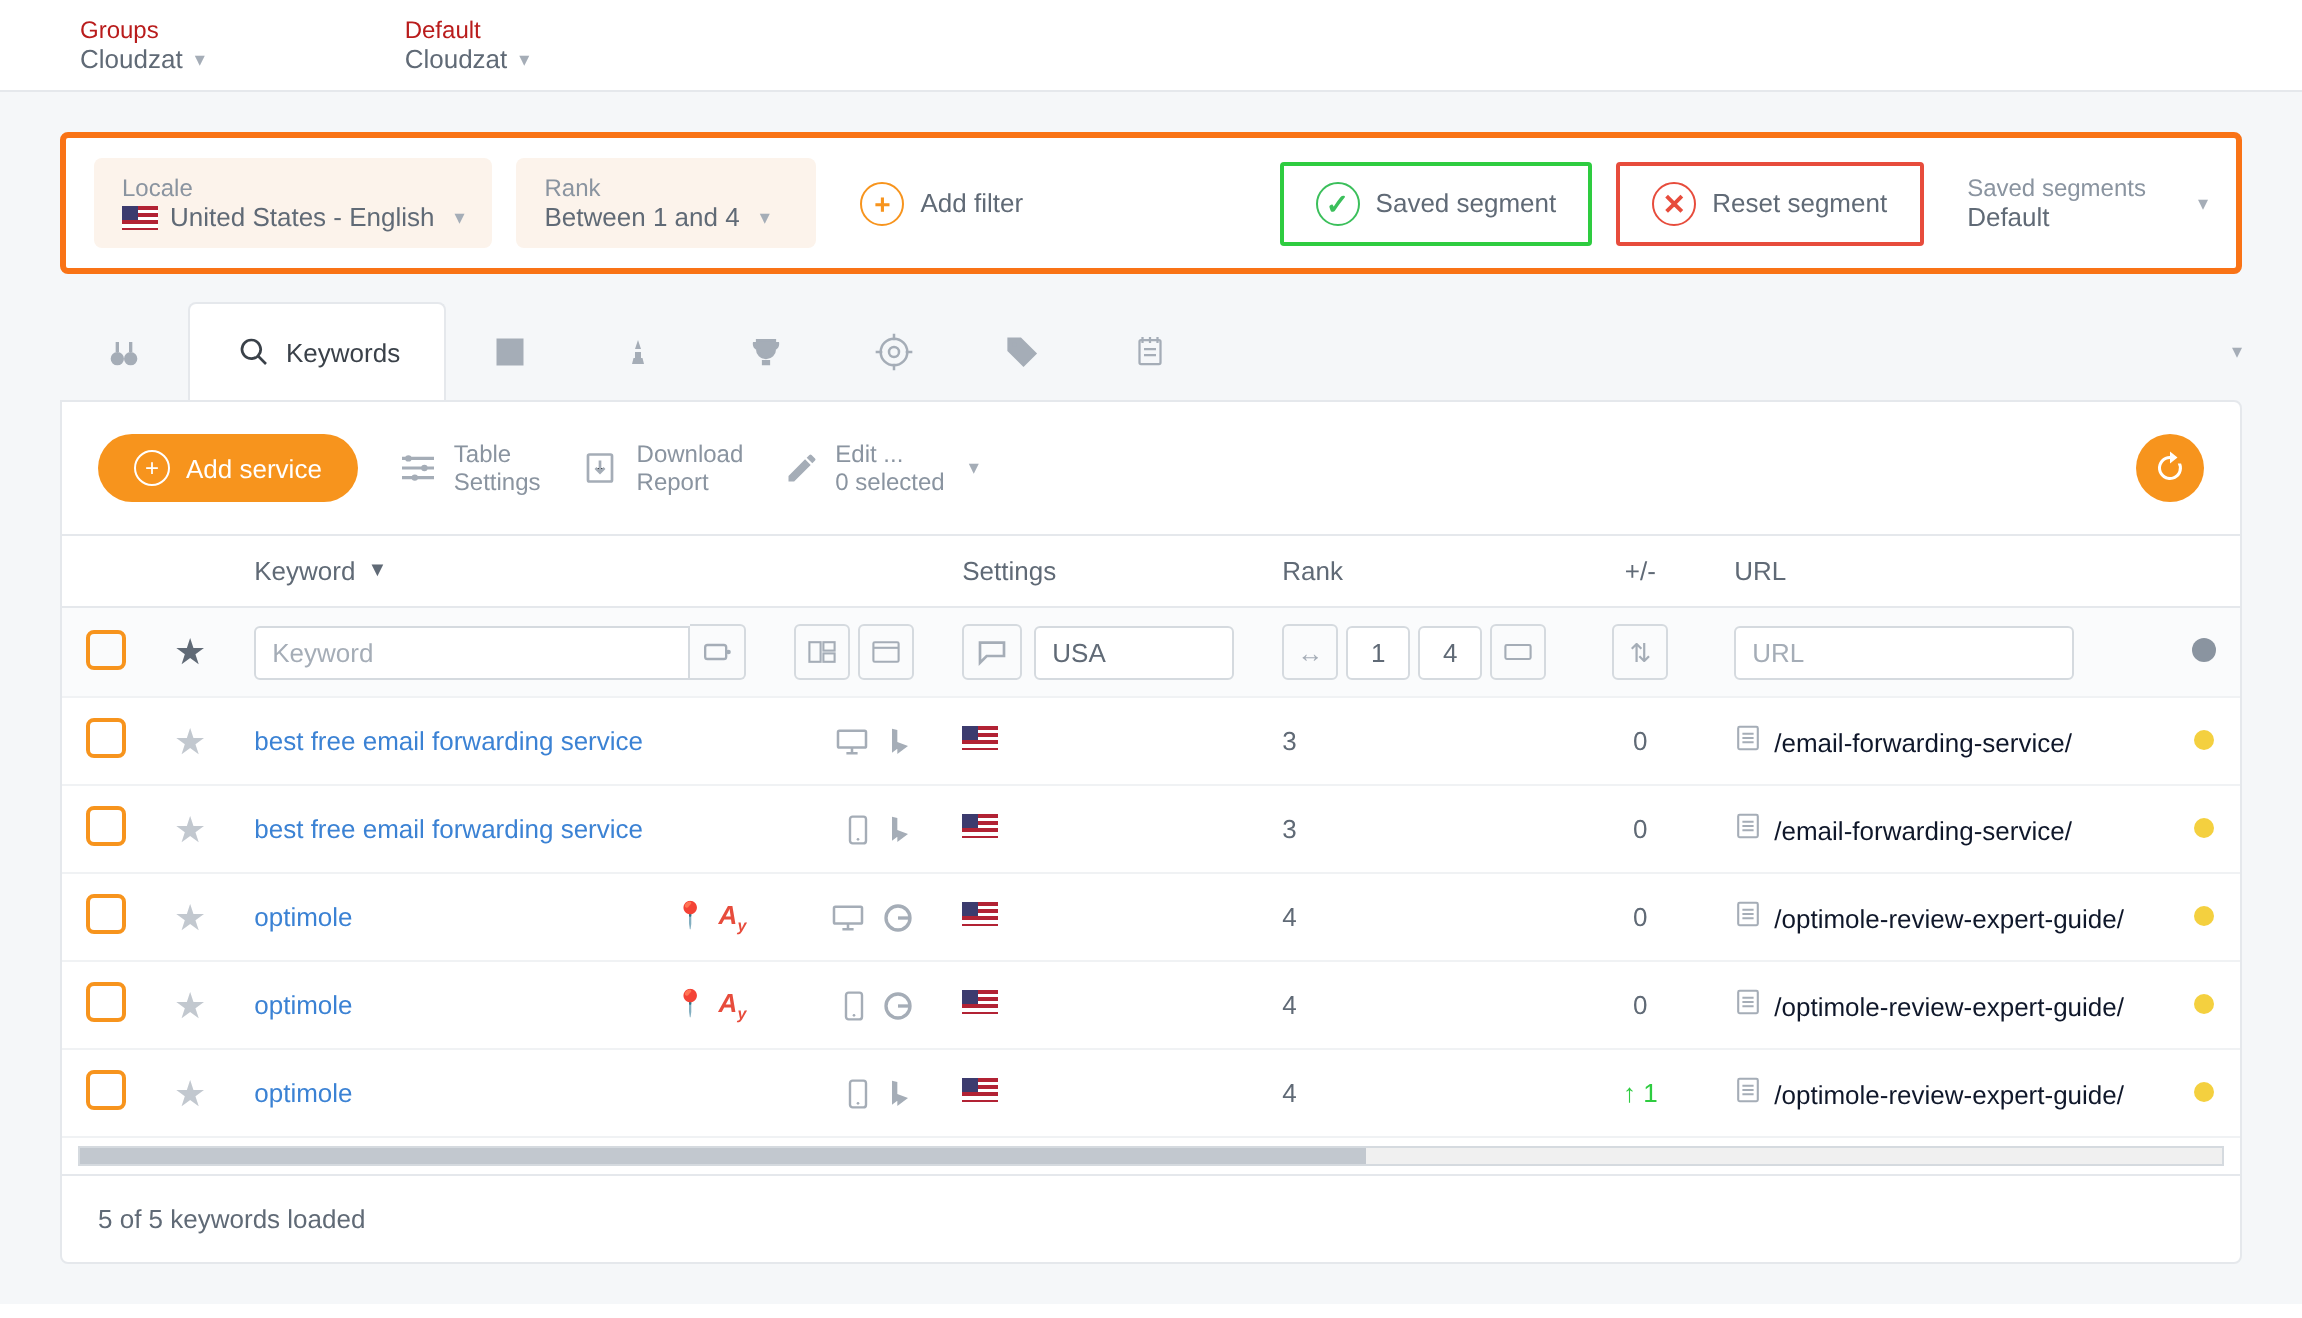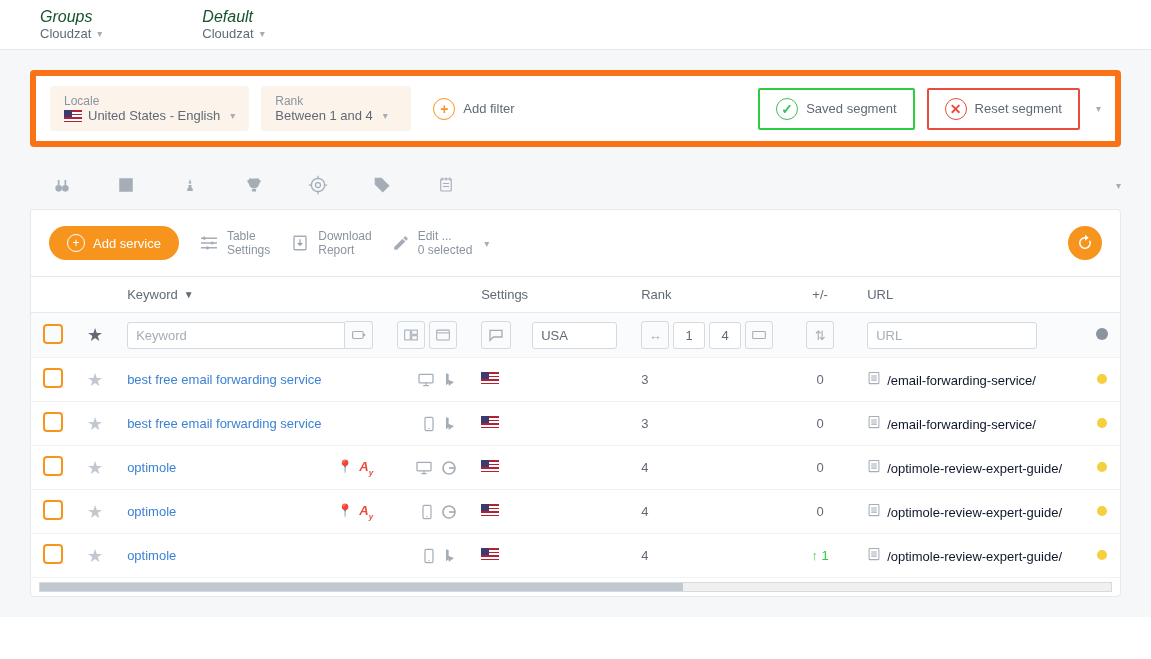--- a/index.html
+++ b/index.html
@@ -1,26 +1,26 @@
 <!DOCTYPE html>
 <html><head>
 <meta charset="utf-8">
 <style>
 * { box-sizing: border-box; margin: 0; padding: 0; }
 body { font-family: -apple-system, BlinkMacSystemFont, "Segoe UI", Arial, sans-serif; font-size: 13px; color: #606a76; background: #fff; }
 
 .top-bar { display: flex; gap: 100px; padding: 8px 40px; border-bottom: 1px solid #e5e8ec; }
 .top-item { display: flex; flex-direction: column; cursor: pointer; }
-.top-item .lbl { font-size: 16px; color: #14532d; font-style: italic; }
+.top-item .lbl { font-size: 12px; color: #b91c1c; }
 .top-item .val { font-size: 13px; color: #606a76; display: flex; align-items: center; gap: 2px; }
 .chev { color: #a5adb7; font-size: 10px; margin-left: 4px; }
 
 .main { padding: 20px 30px; background: #f5f7f9; }
 
-.filter-row { display: flex; align-items: center; gap: 12px; background: #fff; border: 6px solid #f97316; border-radius: 4px; padding: 10px 14px; }
+.filter-row { display: flex; align-items: center; gap: 12px; background: #fff; border: 3px solid #f97316; border-radius: 4px; padding: 10px 14px; }
 .pill-select { background: #fcf3eb; border-radius: 4px; padding: 8px 14px; display: flex; flex-direction: column; min-width: 190px; }
 .pill-select .lbl { font-size: 12px; color: #8a94a0; }
 .pill-select .val { font-size: 13px; color: #606a76; display: flex; align-items: center; gap: 6px; }
 .flag-us { width: 18px; height: 12px; display: inline-block; background: linear-gradient(#b22234 0 15%, #fff 15% 30%, #b22234 30% 45%, #fff 45% 60%, #b22234 60% 75%, #fff 75% 90%, #b22234 90%); position: relative; }
 .flag-us::before { content: ""; position: absolute; top: 0; left: 0; width: 8px; height: 7px; background: #3c3b6e; }
 
 .add-filter { display: flex; align-items: center; gap: 8px; color: #606a76; cursor: pointer; padding: 0 10px; }
 .circle-btn { width: 22px; height: 22px; border: 1.5px solid #f7941d; border-radius: 50%; display: inline-flex; align-items: center; justify-content: center; color: #f7941d; font-size: 14px; font-weight: bold; }
 .circle-btn.green { border-color: #3bbf5b; color: #3bbf5b; }
 .circle-btn.red { border-color: #e74c3c; color: #e74c3c; }
@@ -127,30 +127,42 @@
     </div>
     <div class="spacer"></div>
     <div class="seg-btn green">
       <span class="circle-btn green">✓</span>
       <span>Saved segment</span>
     </div>
     <div class="seg-btn red">
       <span class="circle-btn red">✕</span>
       <span>Reset segment</span>
     </div>
+    <div class="saved-seg">
+      <span class="lbl">Saved segments</span>
+      <span class="val"><span>Default</span></span>
+    </div>
     <span class="chev">▾</span>
   </div>
 
   <div class="tabs-row">
     <div class="tab">
       <span class="tab-icon">
         <svg width="20" height="18" viewBox="0 0 24 20">
             <path class="ico-g" d="M4 14a4 4 0 1 0 8 0 4 4 0 0 0-8 0zm8 0a4 4 0 1 0 8 0 4 4 0 0 0-8 0zM7 4h2v6H7zM15 4h2v6h-2z"></path>
           </svg>
       </span>
+    </div>
+    <div class="tab active">
+      <span class="tab-icon">
+        <svg width="16" height="16" viewBox="0 0 24 24">
+            <path fill="#3a4149" d="M10 2a8 8 0 1 0 4.9 14.3l5.4 5.4 1.4-1.4-5.4-5.4A8 8 0 0 0 10 2zm0 2a6 6 0 1 1 0 12 6 6 0 0 1 0-12z"></path>
+          </svg>
+      </span>
+      <span>Keywords</span>
     </div>
     <div class="tab">
       <span class="tab-icon">
         <svg width="20" height="18" viewBox="0 0 24 24">
             <path class="ico-g" d="M4 4h16v4H4zM4 10h16v10H4z" fill="none" stroke="#a5adb7" stroke-width="2"></path>
           </svg>
       </span>
     </div>
     <div class="tab">
       <span class="tab-icon">
@@ -300,21 +312,21 @@
                 </span>
             </div>
           </td>
           <td>
             <div style="display:flex;gap:6px;align-items:center">
               <span class="small-btn">
                   <svg width="16" height="14" viewBox="0 0 24 20">
                     <path fill="none" stroke="#a5adb7" stroke-width="2" d="M3 3h18v10H8l-5 5z"></path>
                   </svg>
                 </span>
-              <input class="txt-input" style="flex: 1 1 0%; margin-left: 15px;" value="USA">
+              <input class="txt-input" style="flex: 1 1 0%;" value="USA">
             </div>
           </td>
           <td>
             <div class="rank-filter">
               <span class="small-btn">↔</span>
               <input class="txt-input mini-input" value="1" style="">
               <input class="txt-input mini-input" value="4" style="">
               <span class="small-btn">
                   <svg width="14" height="10" viewBox="0 0 20 12">
                     <rect x="1" y="1" width="18" height="10" rx="1" fill="none" stroke="#a5adb7" stroke-width="1.5"></rect>
@@ -501,15 +513,18 @@
           </tr>
         </tbody>
     </table>
 
     <div style="padding:4px 8px">
       <div class="scroll-bar">
           <div class="scroll-thumb"></div>
         </div>
     </div>
 
+    <div style="padding:14px 18px;border-top:1px solid #e5e8ec">
+      <span>5 of 5 keywords loaded</span>
+    </div>
 
   </div>
 </div>
 
 </body></html>

